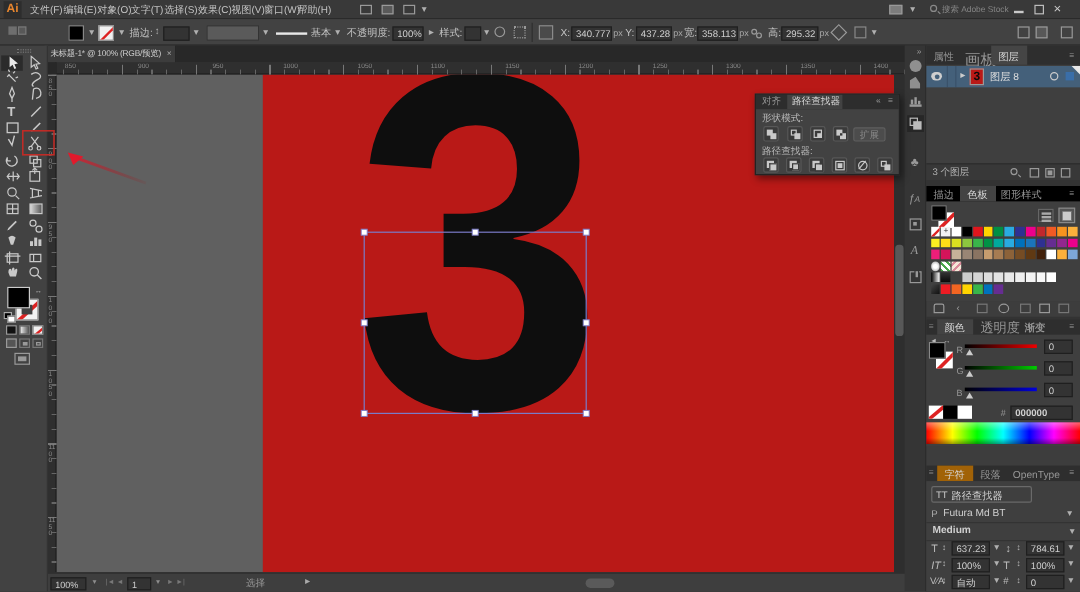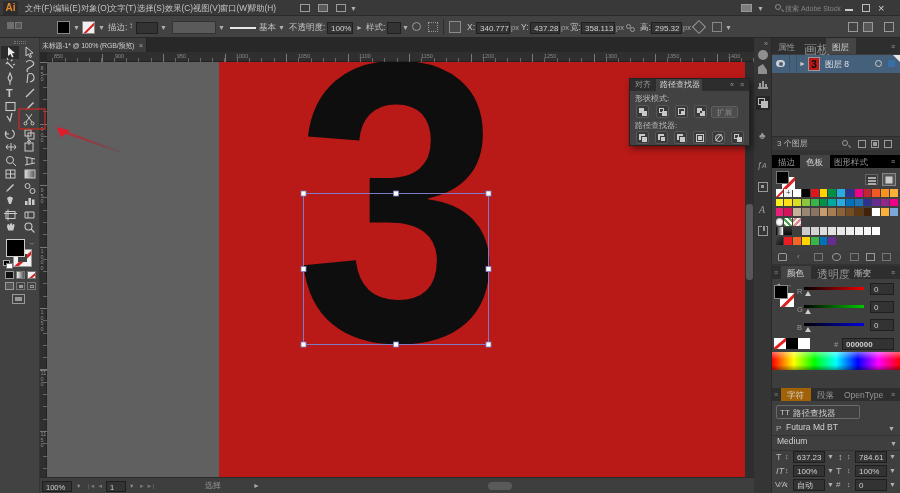--- a/index.html
+++ b/index.html
@@ -499,21 +499,21 @@
   </div>
   <div class="ab" style="left:0;top:363px;width:128px;height:92px;background:#3f3f3f;">
     <div class="ab" style="left:4px;top:4px;width:84px;height:14px;border:1px solid #6a6a6a;border-radius:2px;">
       <span class="ab" style="left:3px;top:2px;color:#ccc;font-size:8px;">TT</span>
       <span class="ab tx" style="left:16px;top:3px;font-size:8.5px;color:#cfcfcf;">路径查找器</span>
     </div>
     <div class="ab" style="left:4px;top:23px;color:#aaa;font-size:8px;">P</div>
     <div class="ab tx" style="left:14px;top:22px;font-size:8.5px;color:#d0d0d0;">Futura Md BT</div>
     <div class="ab chev" style="left:116px;top:24px;">▼</div>
     <div class="ab" style="left:0;top:34px;width:128px;height:1px;background:#333;"></div>
-    <div class="ab tx" style="left:5px;top:36px;font-size:8.5px;color:#d0d0d0;">Medium</div>
+    <div class="ab tx" style="left:5px;top:36px;font-size:8.5px;color:#d0d0d0;font-weight:bold;">Medium</div>
     <div class="ab chev" style="left:118px;top:39px;">▼</div>
     <div class="ab" style="left:0;top:49px;width:128px;height:1px;background:#333;"></div>
 
     <div class="ab" style="left:4px;top:51px;color:#bbb;font-size:9px;">T</div>
     <div class="ab chev" style="left:13px;top:52px;font-size:7px;">↕</div>
     <div class="ab fbox" style="left:21px;top:50px;width:32px;height:12px;">637.23</div>
     <div class="ab chev" style="left:55px;top:52px;">▼</div>
     <div class="ab" style="left:66px;top:51px;color:#bbb;font-size:9px;">↕</div>
     <div class="ab chev" style="left:75px;top:52px;font-size:7px;">↕</div>
     <div class="ab fbox" style="left:83px;top:50px;width:32px;height:12px;">784.61</div>

